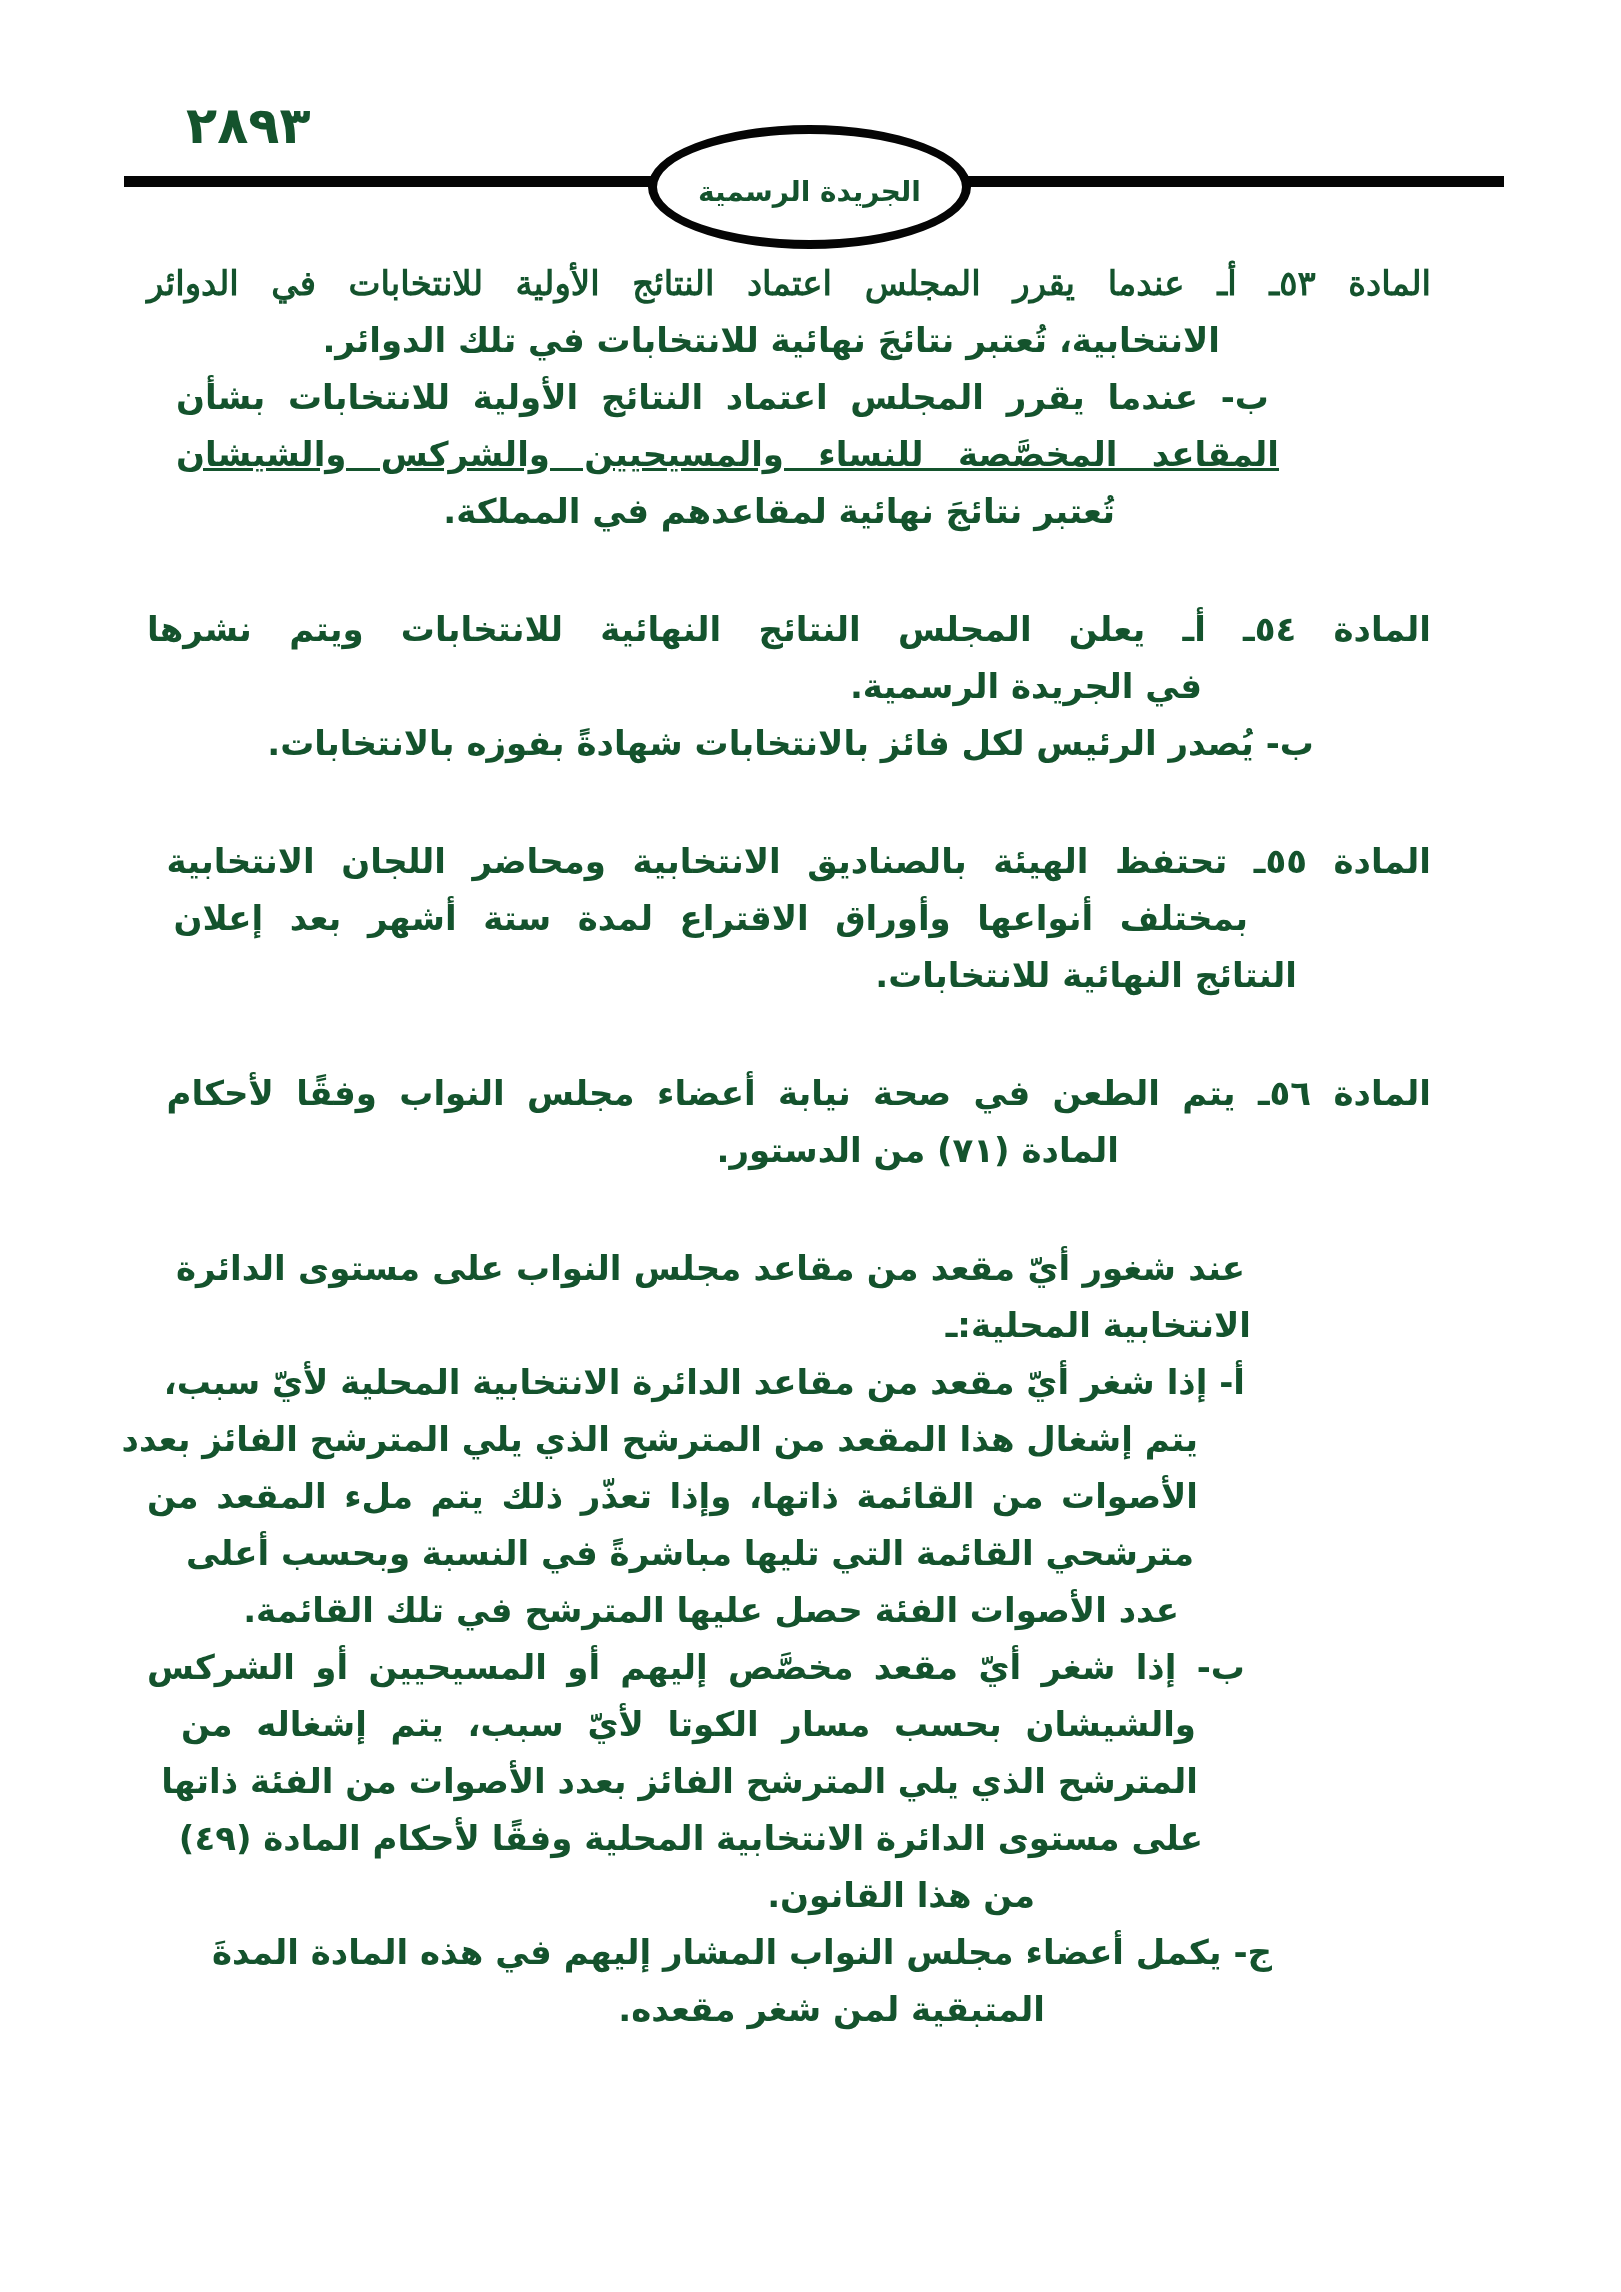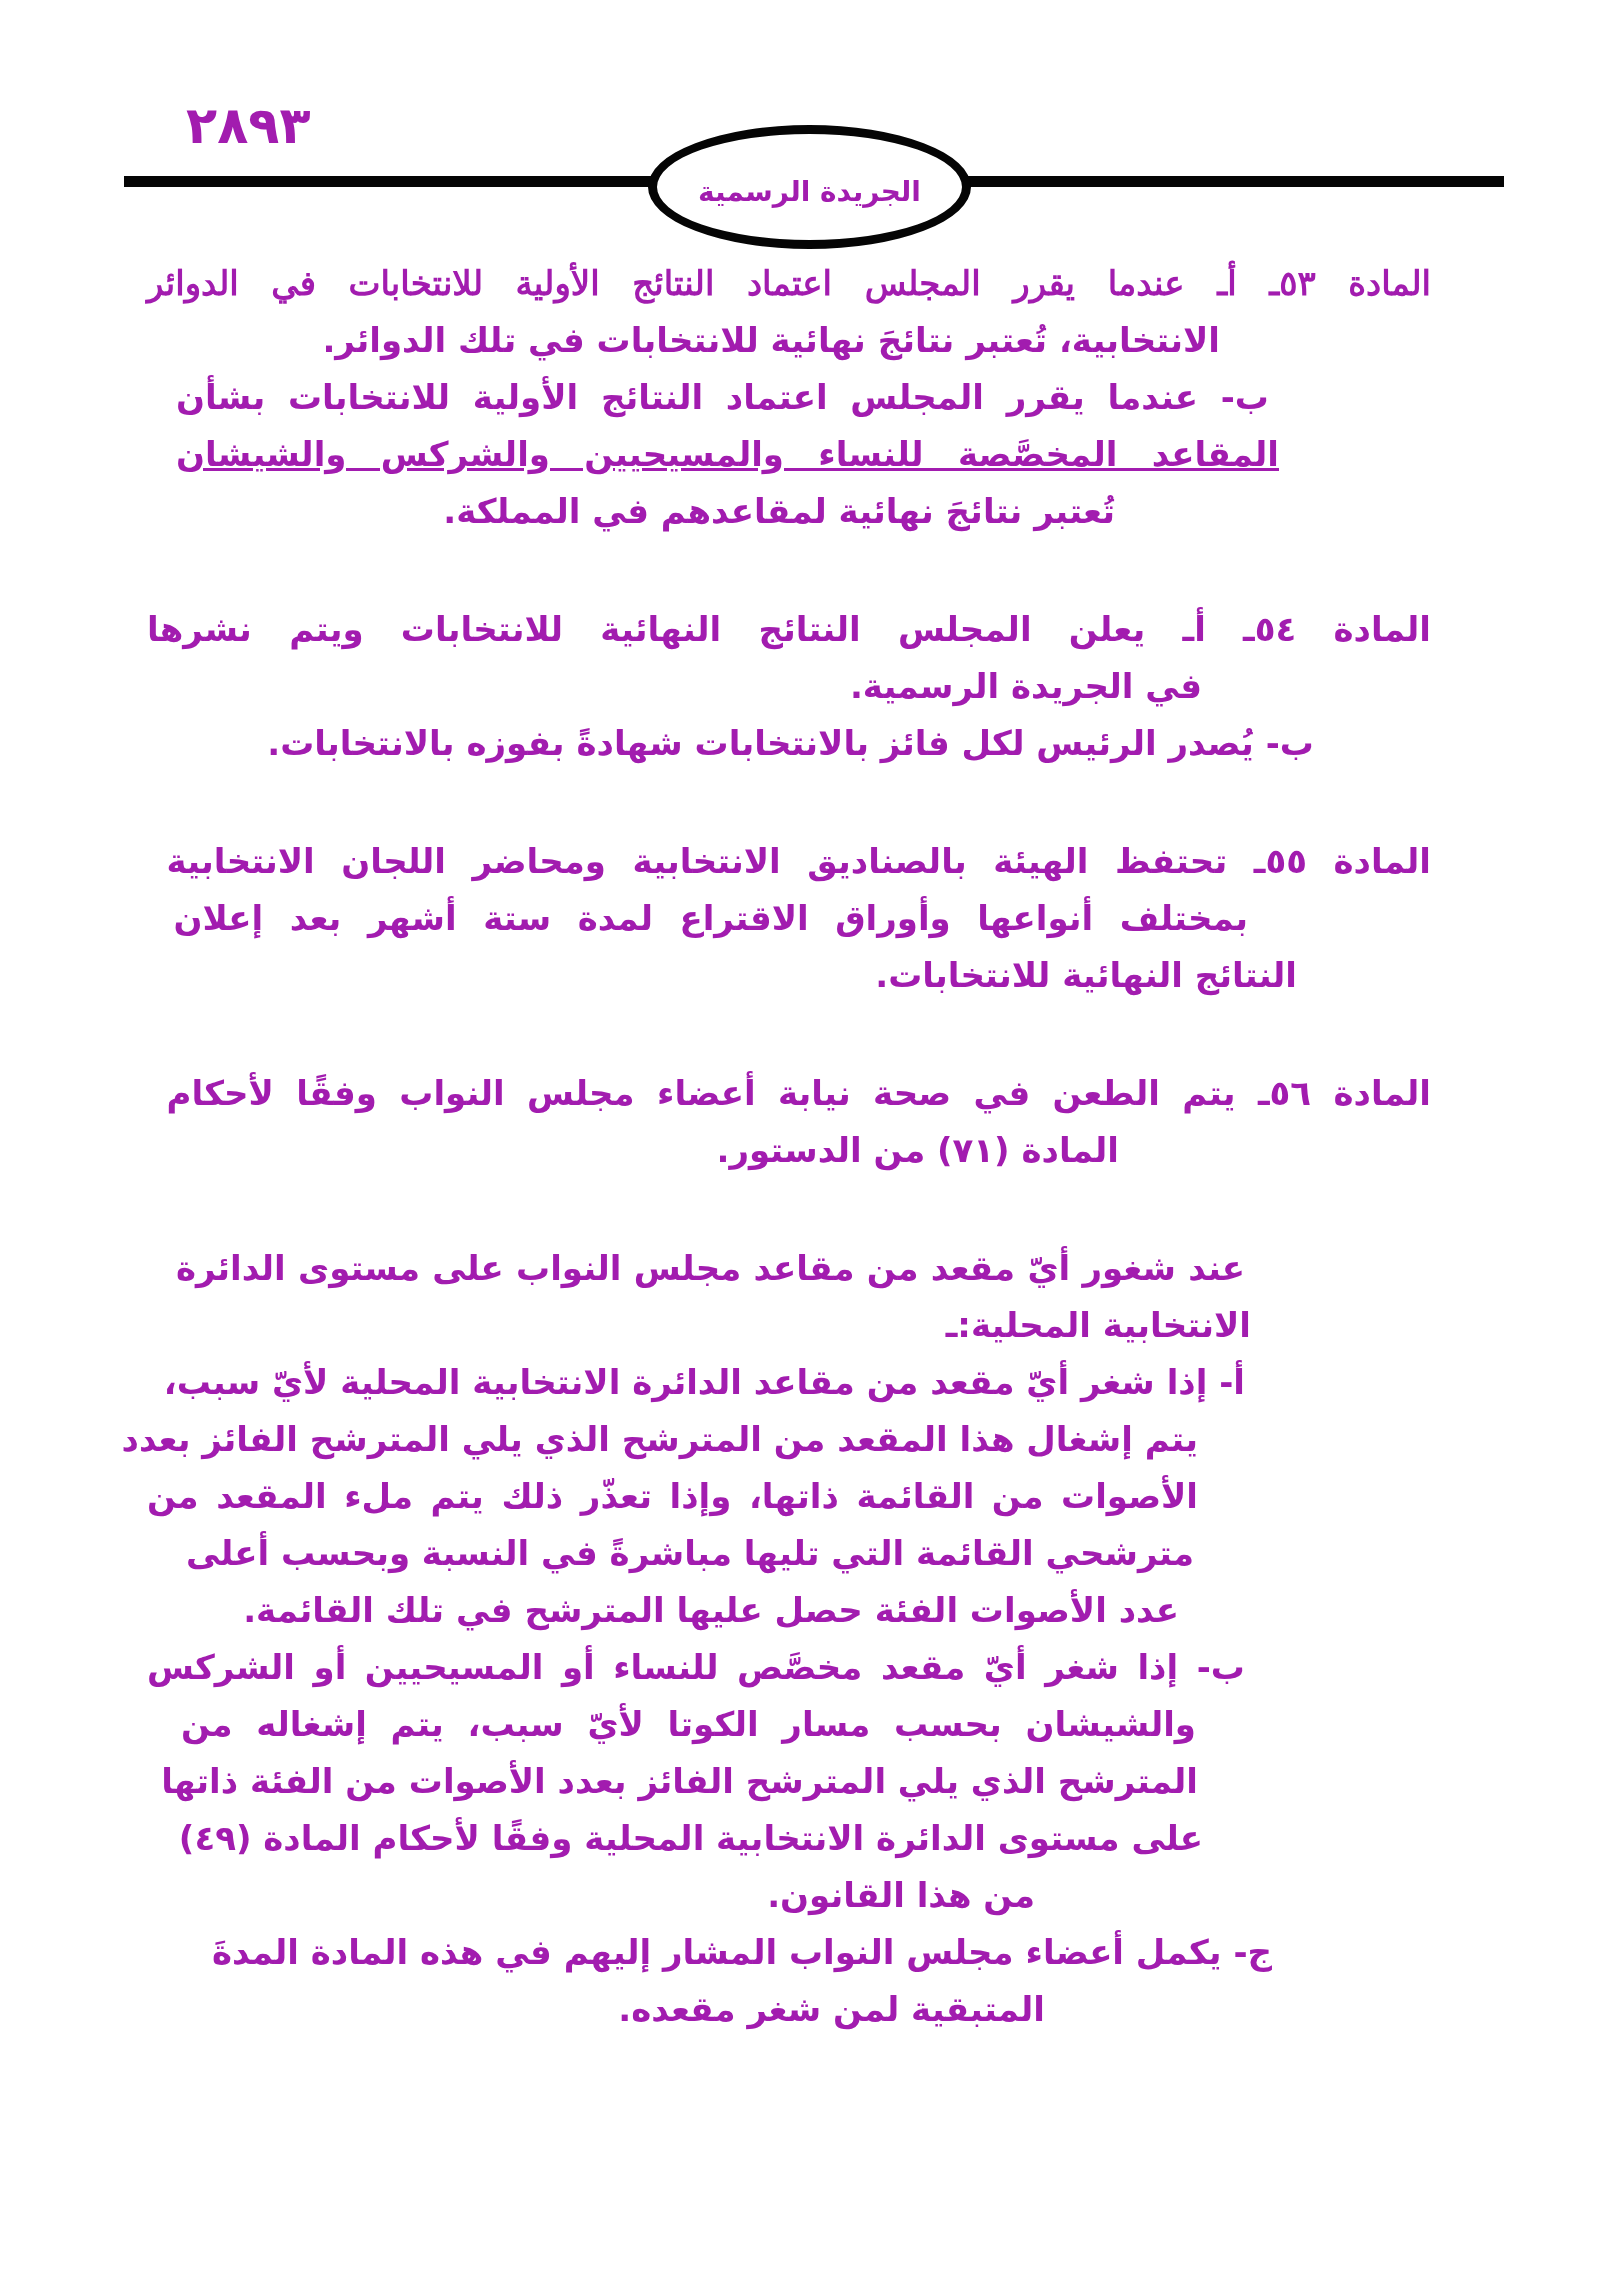--- a/index.html
+++ b/index.html
@@ -6,21 +6,21 @@
     margin: 0;
     padding: 0;
     background: #e8e8e8;
   }
   .page {
     position: relative;
     width: 1621px;
     height: 2293px;
     margin: 0 auto;
     background: #ffffff;
-    color: #a21caf;
+    color: #14532d;
     font-family: "DejaVu Sans", sans-serif;
     overflow: hidden;
   }
   
   .pagenum {
     position: absolute;
     left: 186px;
     top: 96px;
     font-size: 51px;
     font-weight: bold;
@@ -126,21 +126,21 @@
     <section class="article">
       <div class="ln j" style="padding-right:186px; padding-left:29px;">عند شغور أيّ مقعد من مقاعد مجلس النواب على مستوى الدائرة</div>
       <div class="ln r" style="padding-right:180px;">الانتخابية المحلية:ـ</div>
 
       <div class="ln j" style="padding-right:186px; padding-left:186px;">أ- إذا شغر أيّ مقعد من مقاعد الدائرة الانتخابية المحلية لأيّ سبب،</div>
       <div class="ln j" style="padding-right:233px; padding-left:58px;">يتم إشغال هذا المقعد من المترشح الذي يلي المترشح الفائز بعدد</div>
       <div class="ln j" style="padding-right:233px; padding-left:0;">الأصوات من القائمة ذاتها، وإذا تعذّر ذلك يتم ملء المقعد من</div>
       <div class="ln j" style="padding-right:237px; padding-left:186px;">مترشحي القائمة التي تليها مباشرةً في النسبة وبحسب أعلى</div>
       <div class="ln r" style="padding-right:252px;">عدد الأصوات الفئة حصل عليها المترشح في تلك القائمة.</div>
 
-      <div class="ln j" style="padding-right:186px; padding-left:0;">ب- إذا شغر أيّ مقعد مخصَّص للنساء أو المسيحيين أو الشركس</div>
+      <div class="ln j" style="padding-right:186px; padding-left:0;">ب- إذا شغر أيّ مقعد مخصَّص إليهم أو المسيحيين أو الشركس</div>
       <div class="ln j" style="padding-right:235px; padding-left:34px;">والشيشان بحسب مسار الكوتا لأيّ سبب، يتم إشغاله من</div>
       <div class="ln j" style="padding-right:233px; padding-left:63px;">المترشح الذي يلي المترشح الفائز بعدد الأصوات من الفئة ذاتها</div>
       <div class="ln j" style="padding-right:228px; padding-left:48px;">على مستوى الدائرة الانتخابية المحلية وفقًا لأحكام المادة (٤٩)</div>
       <div class="ln r" style="padding-right:396px;">من هذا القانون.</div>
 
       <div class="ln j" style="padding-right:159px; padding-left:109px;">ج- يكمل أعضاء مجلس النواب المشار إليهم في هذه المادة المدةَ</div>
       <div class="ln r" style="padding-right:386px;">المتبقية لمن شغر مقعده.</div>
     </section>
 
   </div>

